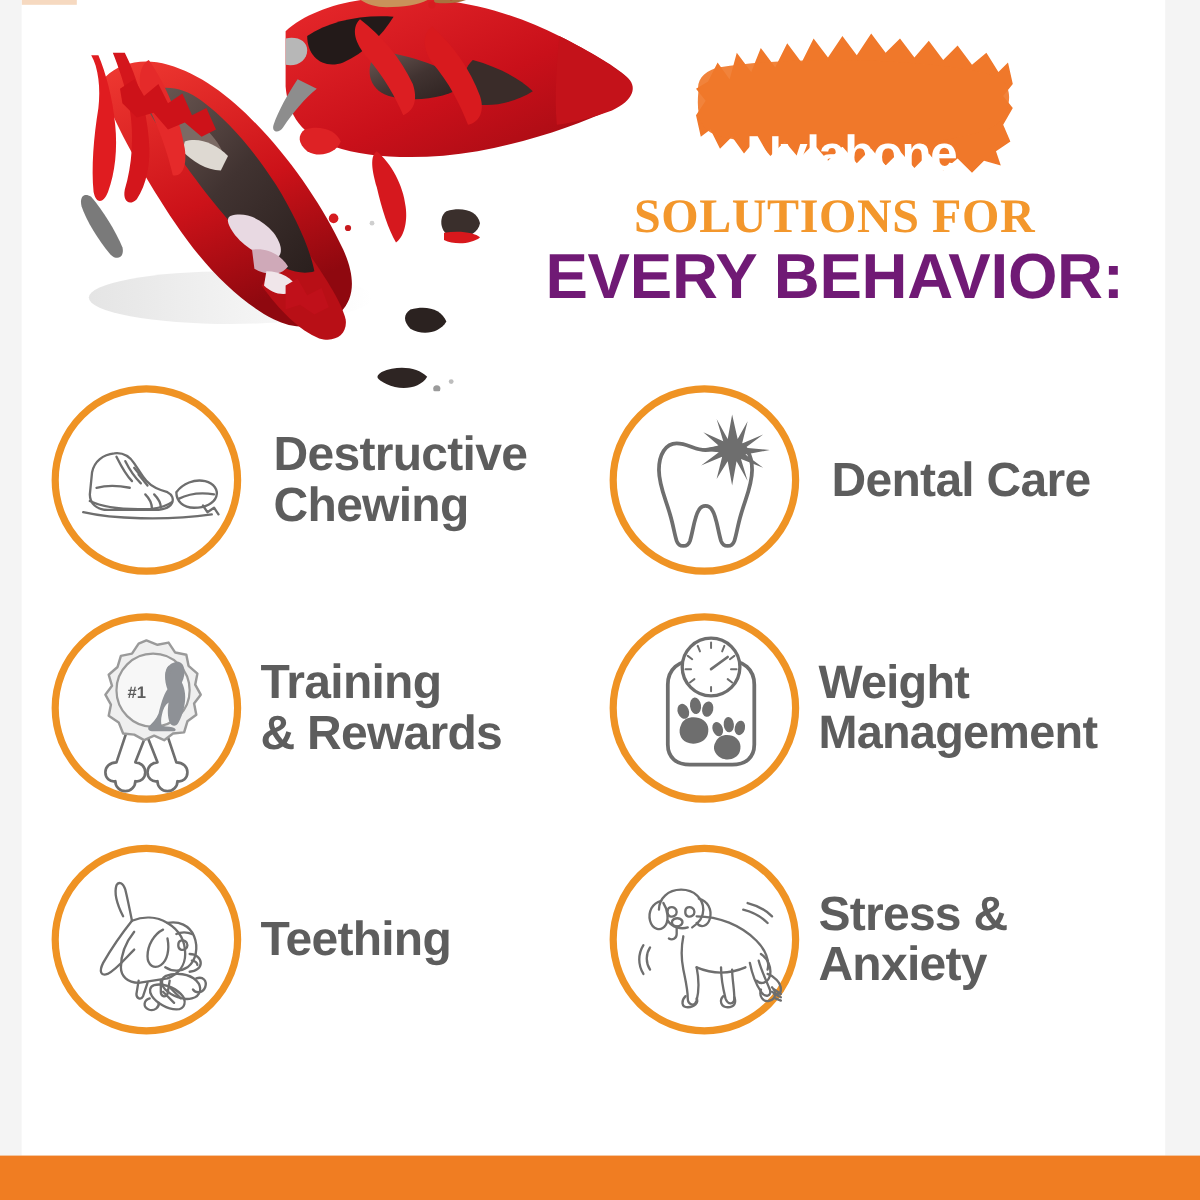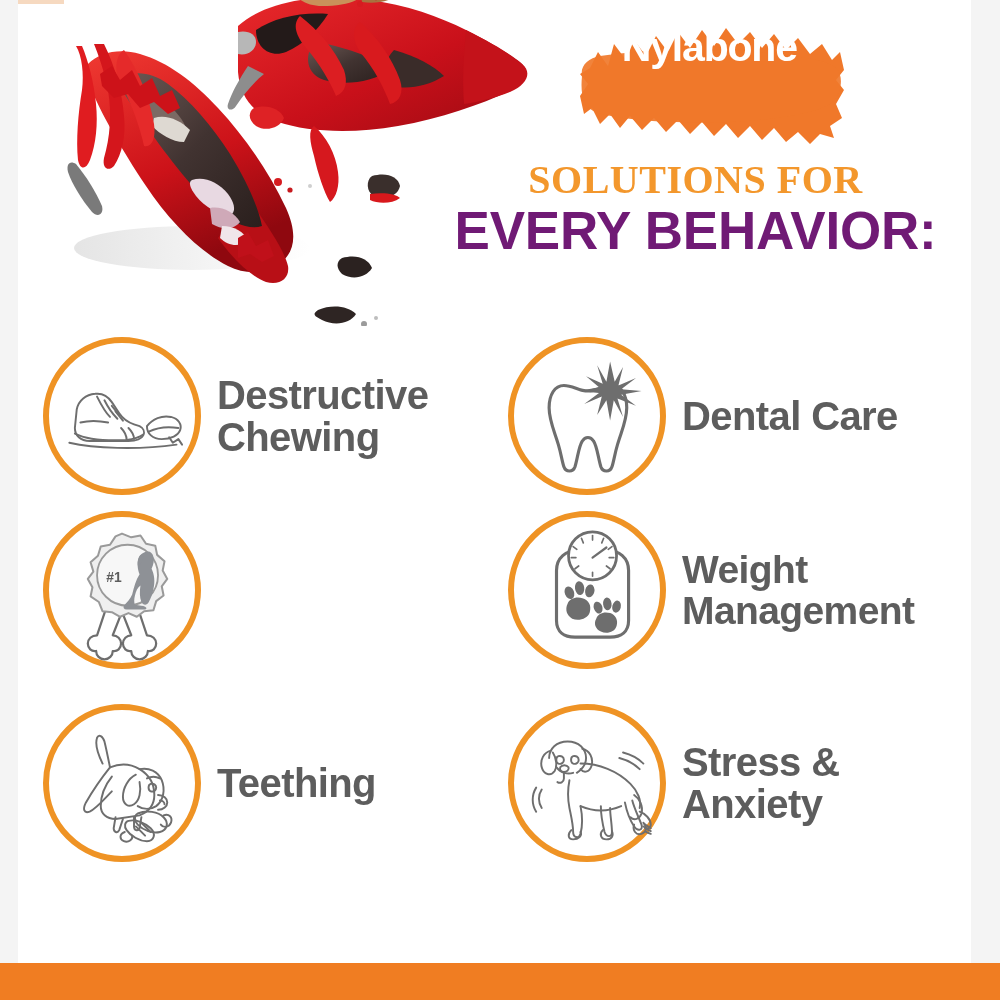--- a/index.html
+++ b/index.html
@@ -24,21 +24,21 @@
 
   
   .hero{position:absolute;left:24px;top:-14px;width:520px;height:340px;}
   .hero svg{display:block;width:100%;height:100%;}
 
   
   .logo-wrap{position:absolute;left:560px;top:22px;width:268px;height:128px;}
   .logo-wrap svg{position:absolute;inset:0;width:100%;height:100%;}
   .logo-text{
     position:absolute;left:0;top:0;width:100%;height:100%;
-    display:flex;align-items:flex-start;justify-content:center;
+    display:flex;align-items:flex-end;justify-content:center;
     color:#ffffff;font-weight:bold;font-size:41px;letter-spacing:-1.2px;
     font-family:"Liberation Sans", sans-serif;
     transform:translate(2px,2px);
   }
   .logo-text sup{font-size:13px;vertical-align:super;font-weight:bold;margin-left:1px;}
 
   
   .headline{
     position:absolute;left:420px;top:160px;width:515px;
     text-align:center;line-height:1.0;
@@ -64,21 +64,21 @@
   .label{
     margin-left:16px;color:#5d5d5d;font-weight:bold;
     font-size:40px;line-height:1.06;letter-spacing:-0.6px;
     white-space:pre-line;
   }
   .label.sm{font-size:39px;}
 
   
   .c-left{left:25px;}
   .c-right{left:490px;}
-  .r1{top:19px;}
+  .r1{top:3px;gap:11px;}
   .r2{top:193px;}
   .r3{top:386px;}
 
   
   .bottom-bar{
     position:absolute;left:0;top:963px;width:1000px;height:37px;
     background:#f07d22;
   }
 </style>
 </head>
@@ -310,20 +310,22 @@
                        C106 96 102 96 100 92 C98 87 98 80 99 74
                        C96 76 94 80 93 85 C92 89 92 93 93 95
                        C98 96 102 96 104 97 C106 98 106 100 103 100
                        L84 100 C81 100 80 98 81 96 C84 93 88 89 90 84
                        C92 76 94 68 98 62 C96 57 95 50 97 45
                        C98 41 101 39 104 38 Z"></path>
               <path d="M99 41 C96 44 95 50 97 55 C99 51 101 46 103 43 Z"></path>
             </g>
           </svg>
         </div>
+        <div class="label">Training
+&amp; Rewards</div>
       </div>
 
       <div class="cell c-right r2">
         <div class="circle">
           <svg viewBox="0 0 158 158">
 
             <path d="M46 58 C46 44 56 36 70 36 L100 36 C114 36 124 44 124 58
                      L124 112 C124 124 116 130 104 130 L66 130
                      C54 130 46 124 46 112 Z" fill="none" stroke="#6e6e6e" stroke-width="3.4" stroke-linejoin="round"></path>
 

